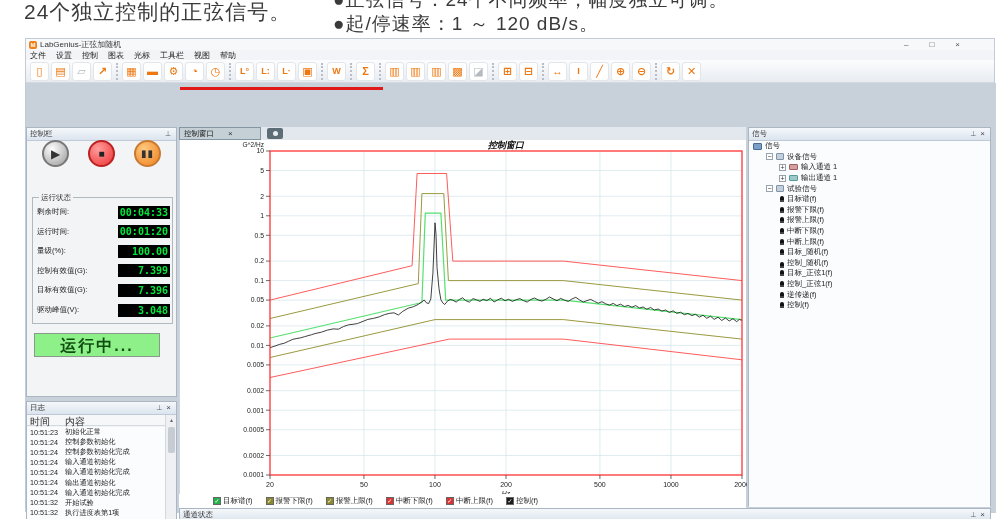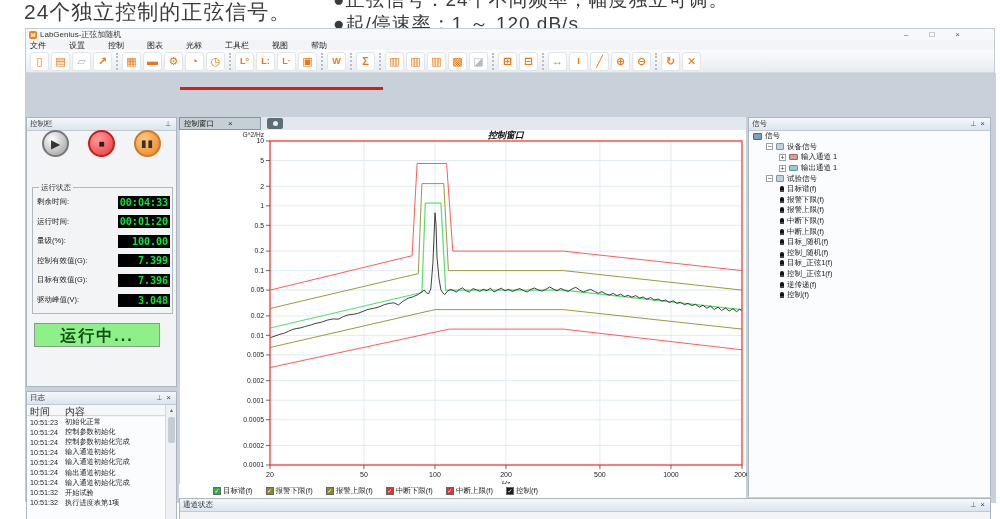--- a/index.html
+++ b/index.html
@@ -6,27 +6,27 @@
   *{box-sizing:border-box;font-family:"Liberation Sans","DejaVu Sans",sans-serif;}
   .stage{position:relative;width:1000px;height:519px;overflow:hidden;background:#fff;}
 
   
   .doc-left{position:absolute;left:24px;top:-2px;font-size:21px;color:#3a3a3a;letter-spacing:1px;}
   .doc-r1clip{position:absolute;left:333px;top:0;width:560px;height:10px;overflow:hidden;}
   .doc-r1clip>div{position:relative;top:-13px;font-size:19px;color:#3a3a3a;letter-spacing:1px;white-space:nowrap;}
   .doc-r2{position:absolute;left:333px;top:11px;font-size:19px;color:#3a3a3a;letter-spacing:1px;white-space:nowrap;}
 
   
-  .app{position:absolute;left:25px;top:28px;width:970px;height:474px;background:#ec4899;border:1px solid #c3ccd6;border-bottom:none;}
+  .app{position:absolute;left:25px;top:38px;width:970px;height:474px;background:#ec4899;border:1px solid #c3ccd6;border-bottom:none;}
   .titlebar{position:absolute;left:0;top:0;width:100%;height:11px;background:#f7f8fa;display:flex;align-items:center;}
   .appicon{width:8px;height:8px;background:#f08119;border-radius:2px;color:#fff;font-size:6px;font-weight:bold;line-height:8px;text-align:center;margin:0 3px 0 3px;}
   .apptitle{font-size:8px;color:#333;}
   .wincontrols{position:absolute;right:34px;top:0;display:flex;gap:21px;}
   .winbtn{font-size:8px;color:#555;line-height:11px;cursor:default;}
-  .menubar{position:absolute;left:0;top:11px;width:100%;height:10px;display:flex;align-items:center;gap:23px;padding-left:4px;background:#f2f4f7;}
+  .menubar{position:absolute;left:0;top:11px;width:100%;height:10px;display:flex;align-items:center;gap:10px;padding-left:4px;background:#f2f4f7;}
   .menu-item{font-size:8px;color:#222;}
   .toolbar{position:absolute;left:0;top:21px;width:100%;height:23px;background:linear-gradient(#fbfcfd,#e8ecf1);border-bottom:1px solid #d3d9e0;display:flex;align-items:center;padding-left:3px;}
   .tsep{width:0;height:17px;border-left:2px dotted #b7bec7;margin:0 3px;}
   .tbtn{width:19px;height:19px;margin:0 1px;background:#fff;border:1px solid #e2e6ea;border-radius:3px;color:#ee7711;font-size:11px;font-weight:bold;display:flex;align-items:center;justify-content:center;line-height:1;}
   .tbtn.small{font-size:9px;}
   .tbtn.disabled{color:#b5bac0;}
   .red-underline{position:absolute;left:180px;top:87px;width:203px;height:3px;background:#e01818;}
 
   .main{position:absolute;left:0;top:44px;width:970px;height:430px;background:#c8d0d9;}
   .panel{position:absolute;background:#f3f4f6;border:1px solid #aab6c2;}

